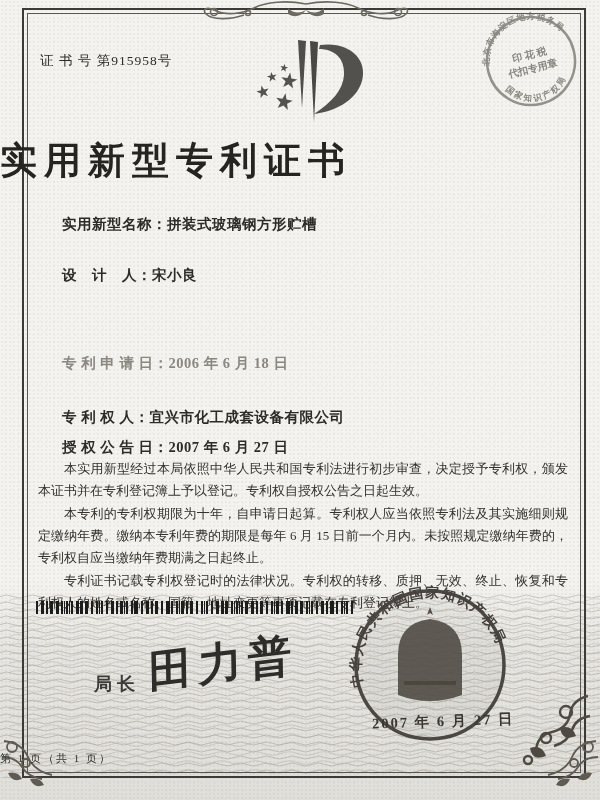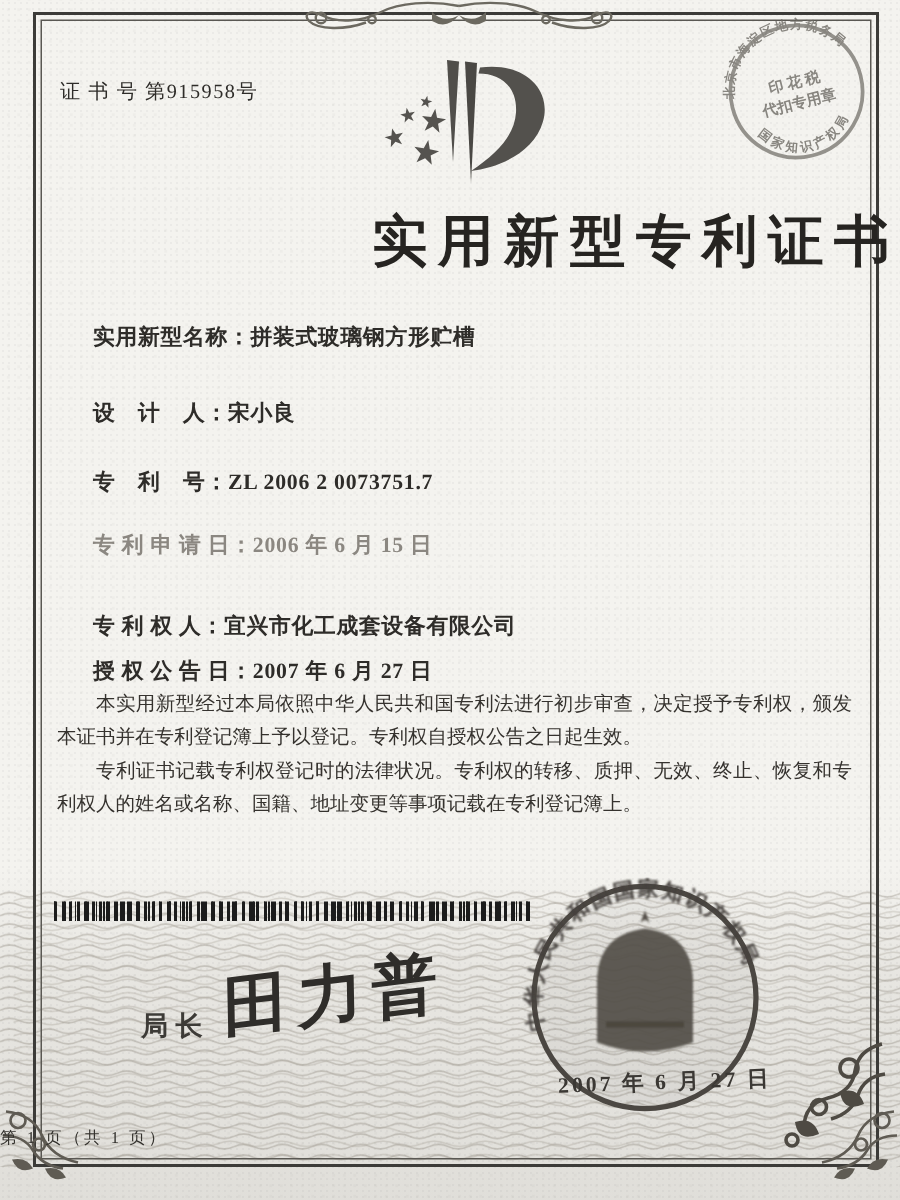--- a/index.html
+++ b/index.html
@@ -12,21 +12,21 @@
       radial-gradient(rgba(0,0,0,0.025) 1px, transparent 1px);
     background-size:4px 4px, 7px 7px;
     background-position:0 0, 2px 3px;
     font-family:"Liberation Serif","DejaVu Serif",serif;
     color:#2e2c29;
     text-decoration:underline;
   }
   .frame-outer { position:absolute; left:22px; top:8px; right:14px; bottom:22px; border:2px solid #3c3b38; }
   .frame-inner { position:absolute; left:27px; top:13px; right:19px; bottom:27px; border:1px solid #5a5853; }
   .cert-no { position:absolute; left:40px; top:52px; font-size:13.5px; letter-spacing:1px; }
-  .title { position:absolute; left:0; top:136px; width:100%; text-align:right;
+  .title { position:absolute; left:0; top:136px; width:100%; text-align:left;
            font-size:37px; font-weight:bold; letter-spacing:7px; color:#262421; }
   .logo { position:absolute; left:228px; top:36px; }
   .tax-stamp { position:absolute; left:476px; top:6px; transform:rotate(-14deg); opacity:.8; }
   .fieldrow { position:absolute; left:62px; font-size:14.5px; font-weight:bold; letter-spacing:.5px; white-space:nowrap; }
   .fieldrow .val { font-weight:bold; }
   .row-name   { top:215px; }
   .row-design { top:266px; }
   .row-patno  { top:312px; }
   .row-appdt  { top:354px; color:#8b8781; }
   .row-holder { top:408px; }
@@ -127,35 +127,33 @@
   </svg>
 
   <div class="title">实用新型专利证书</div>
 
   <div class="fieldrow row-design">
     <span class="lbl">设　计　人：</span><span class="val">宋小良</span>
   </div>
   <div class="fieldrow row-name">
     <span class="lbl">实用新型名称：</span><span class="val">拼装式玻璃钢方形贮槽</span>
   </div>
-  <div class="fieldrow row-patno">
-    <span class="lbl">专　利　号：</span><span class="val">ZL 2006 2 0073751.7</span>
-  </div>
   <div class="fieldrow row-appdt">
-    <span class="lbl">专 利 申 请 日：</span><span class="val">2006 年 6 月 15 日</span>
+    <span class="lbl">专 利 申 请 日：</span><span class="val">2006 年 6 月 18 日</span>
   </div>
   <div class="fieldrow row-holder">
     <span class="lbl">专 利 权 人：</span><span class="val">宜兴市化工成套设备有限公司</span>
   </div>
   <div class="fieldrow row-pubdt">
     <span class="lbl">授 权 公 告 日：</span><span class="val">2007 年 6 月 27 日</span>
   </div>
 
   <div class="paras">
     <p>本实用新型经过本局依照中华人民共和国专利法进行初步审查，决定授予专利权，颁发本证书并在专利登记簿上予以登记。专利权自授权公告之日起生效。</p>
+    <p>本专利的专利权期限为十年，自申请日起算。专利权人应当依照专利法及其实施细则规定缴纳年费。缴纳本专利年费的期限是每年 6 月 15 日前一个月内。未按照规定缴纳年费的，专利权自应当缴纳年费期满之日起终止。</p>
     <p>专利证书记载专利权登记时的法律状况。专利权的转移、质押、无效、终止、恢复和专利权人的姓名或名称、国籍、地址变更等事项记载在专利登记簿上。</p>
   </div>
 
   <div class="barcode"></div>
 
   <div class="director">局长</div>
   <div class="signature">田力普</div>
 
   <svg class="seal" width="165" height="165" viewBox="0 0 165 165" aria-hidden="true">
     <defs>

